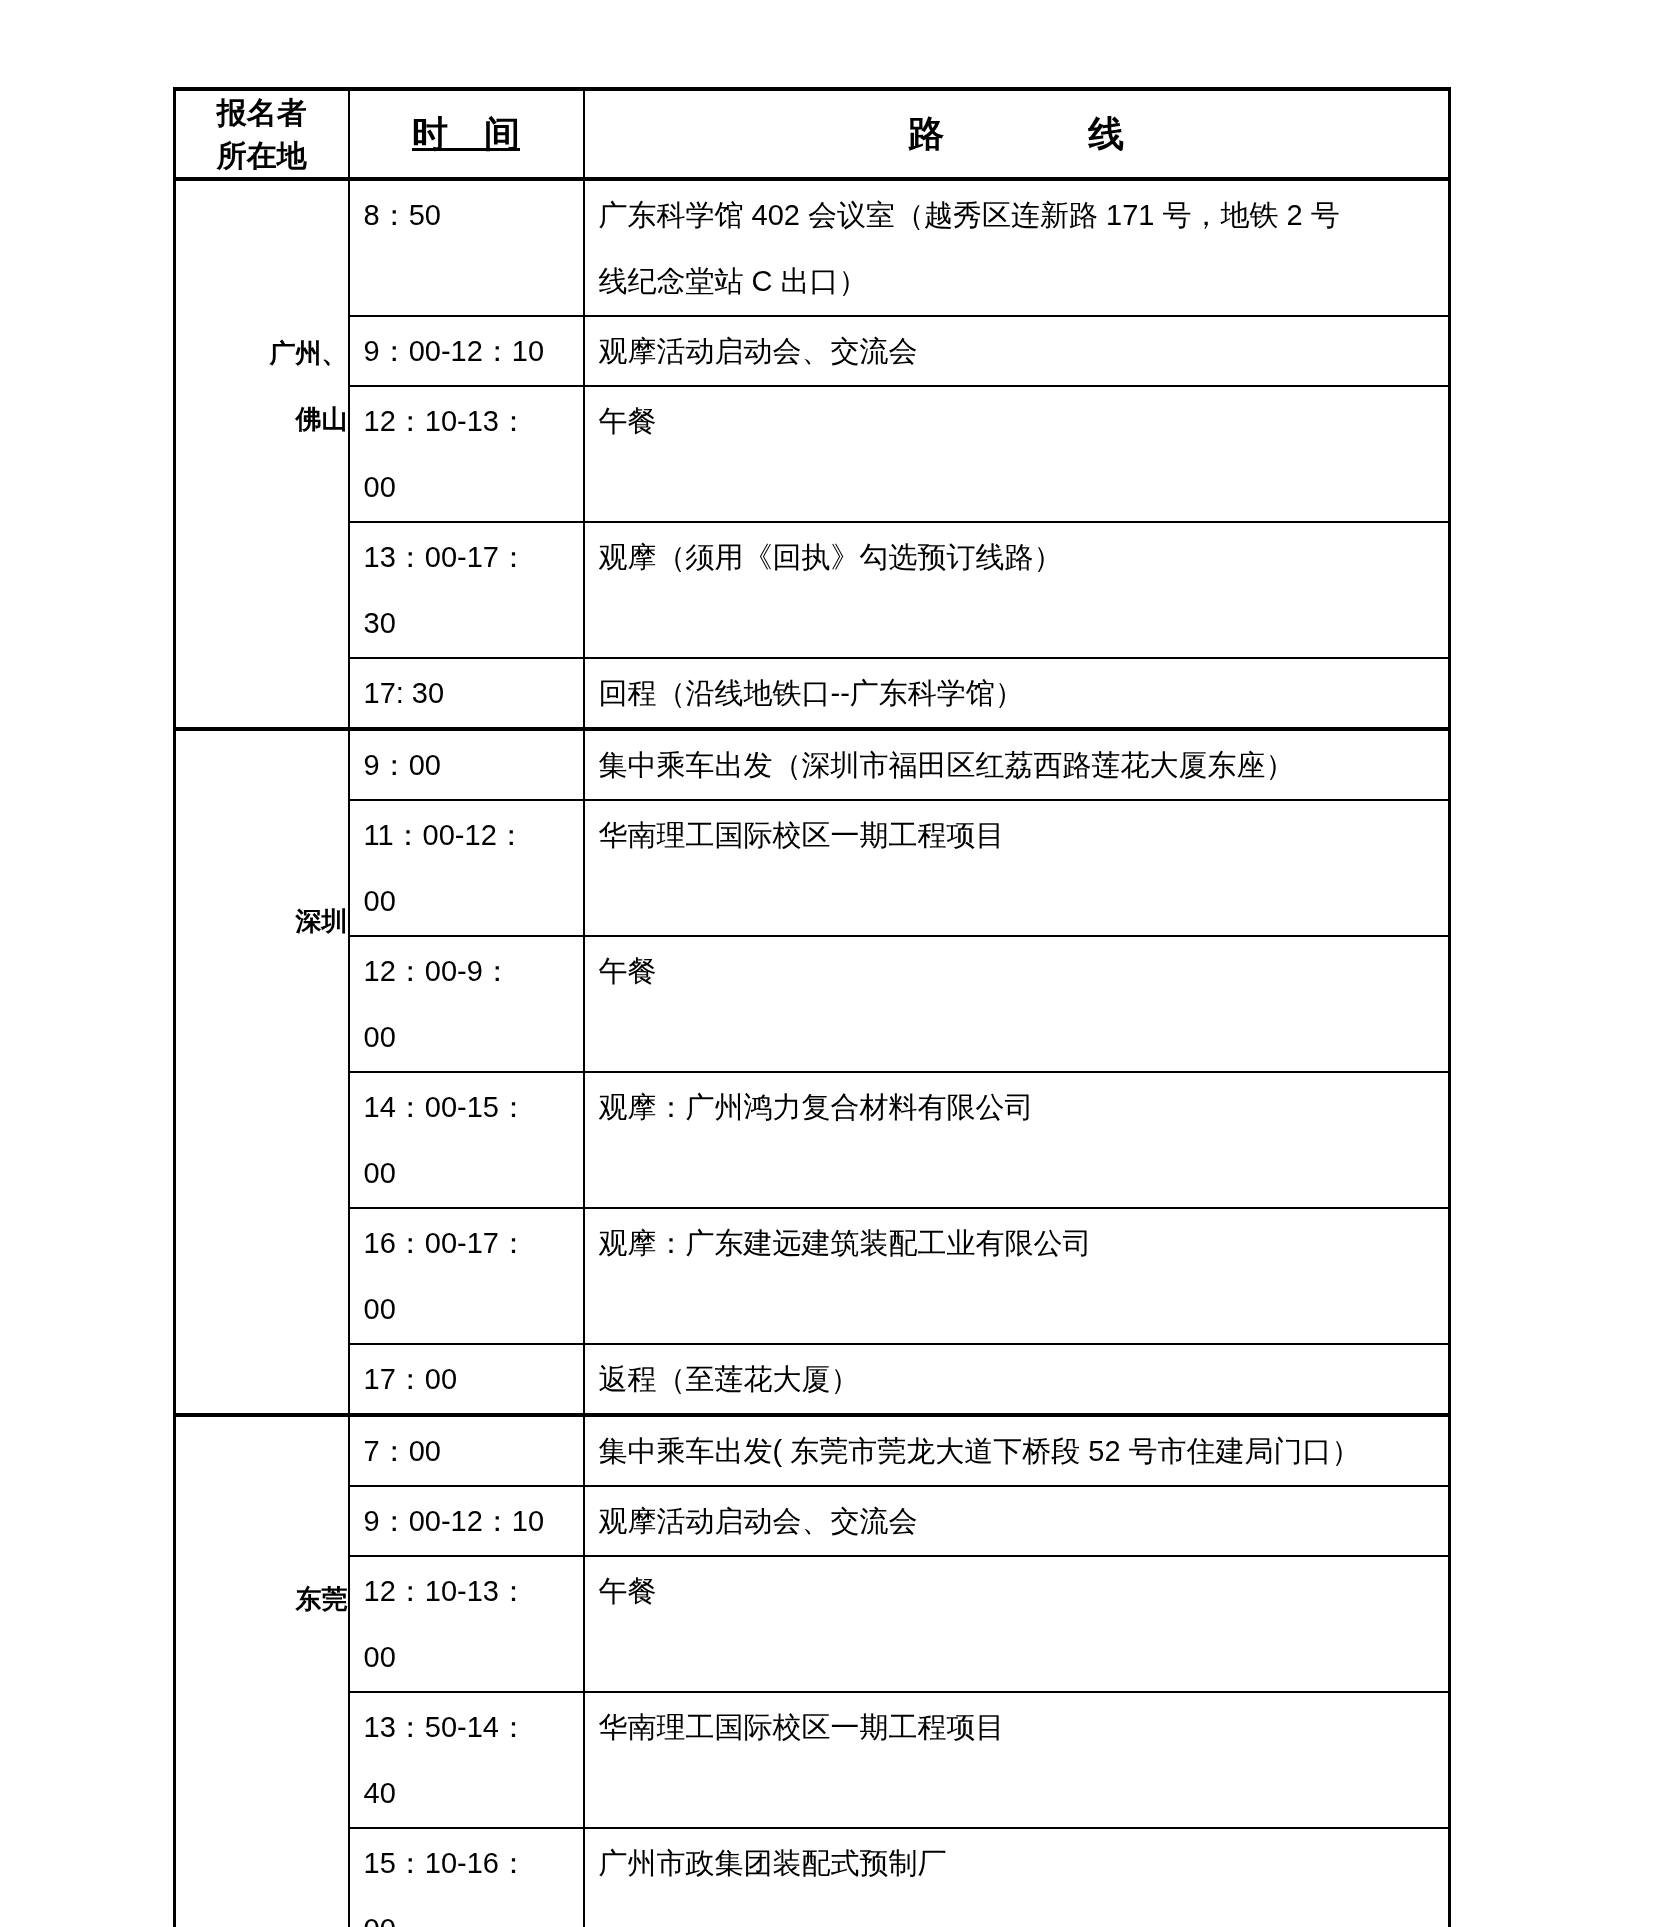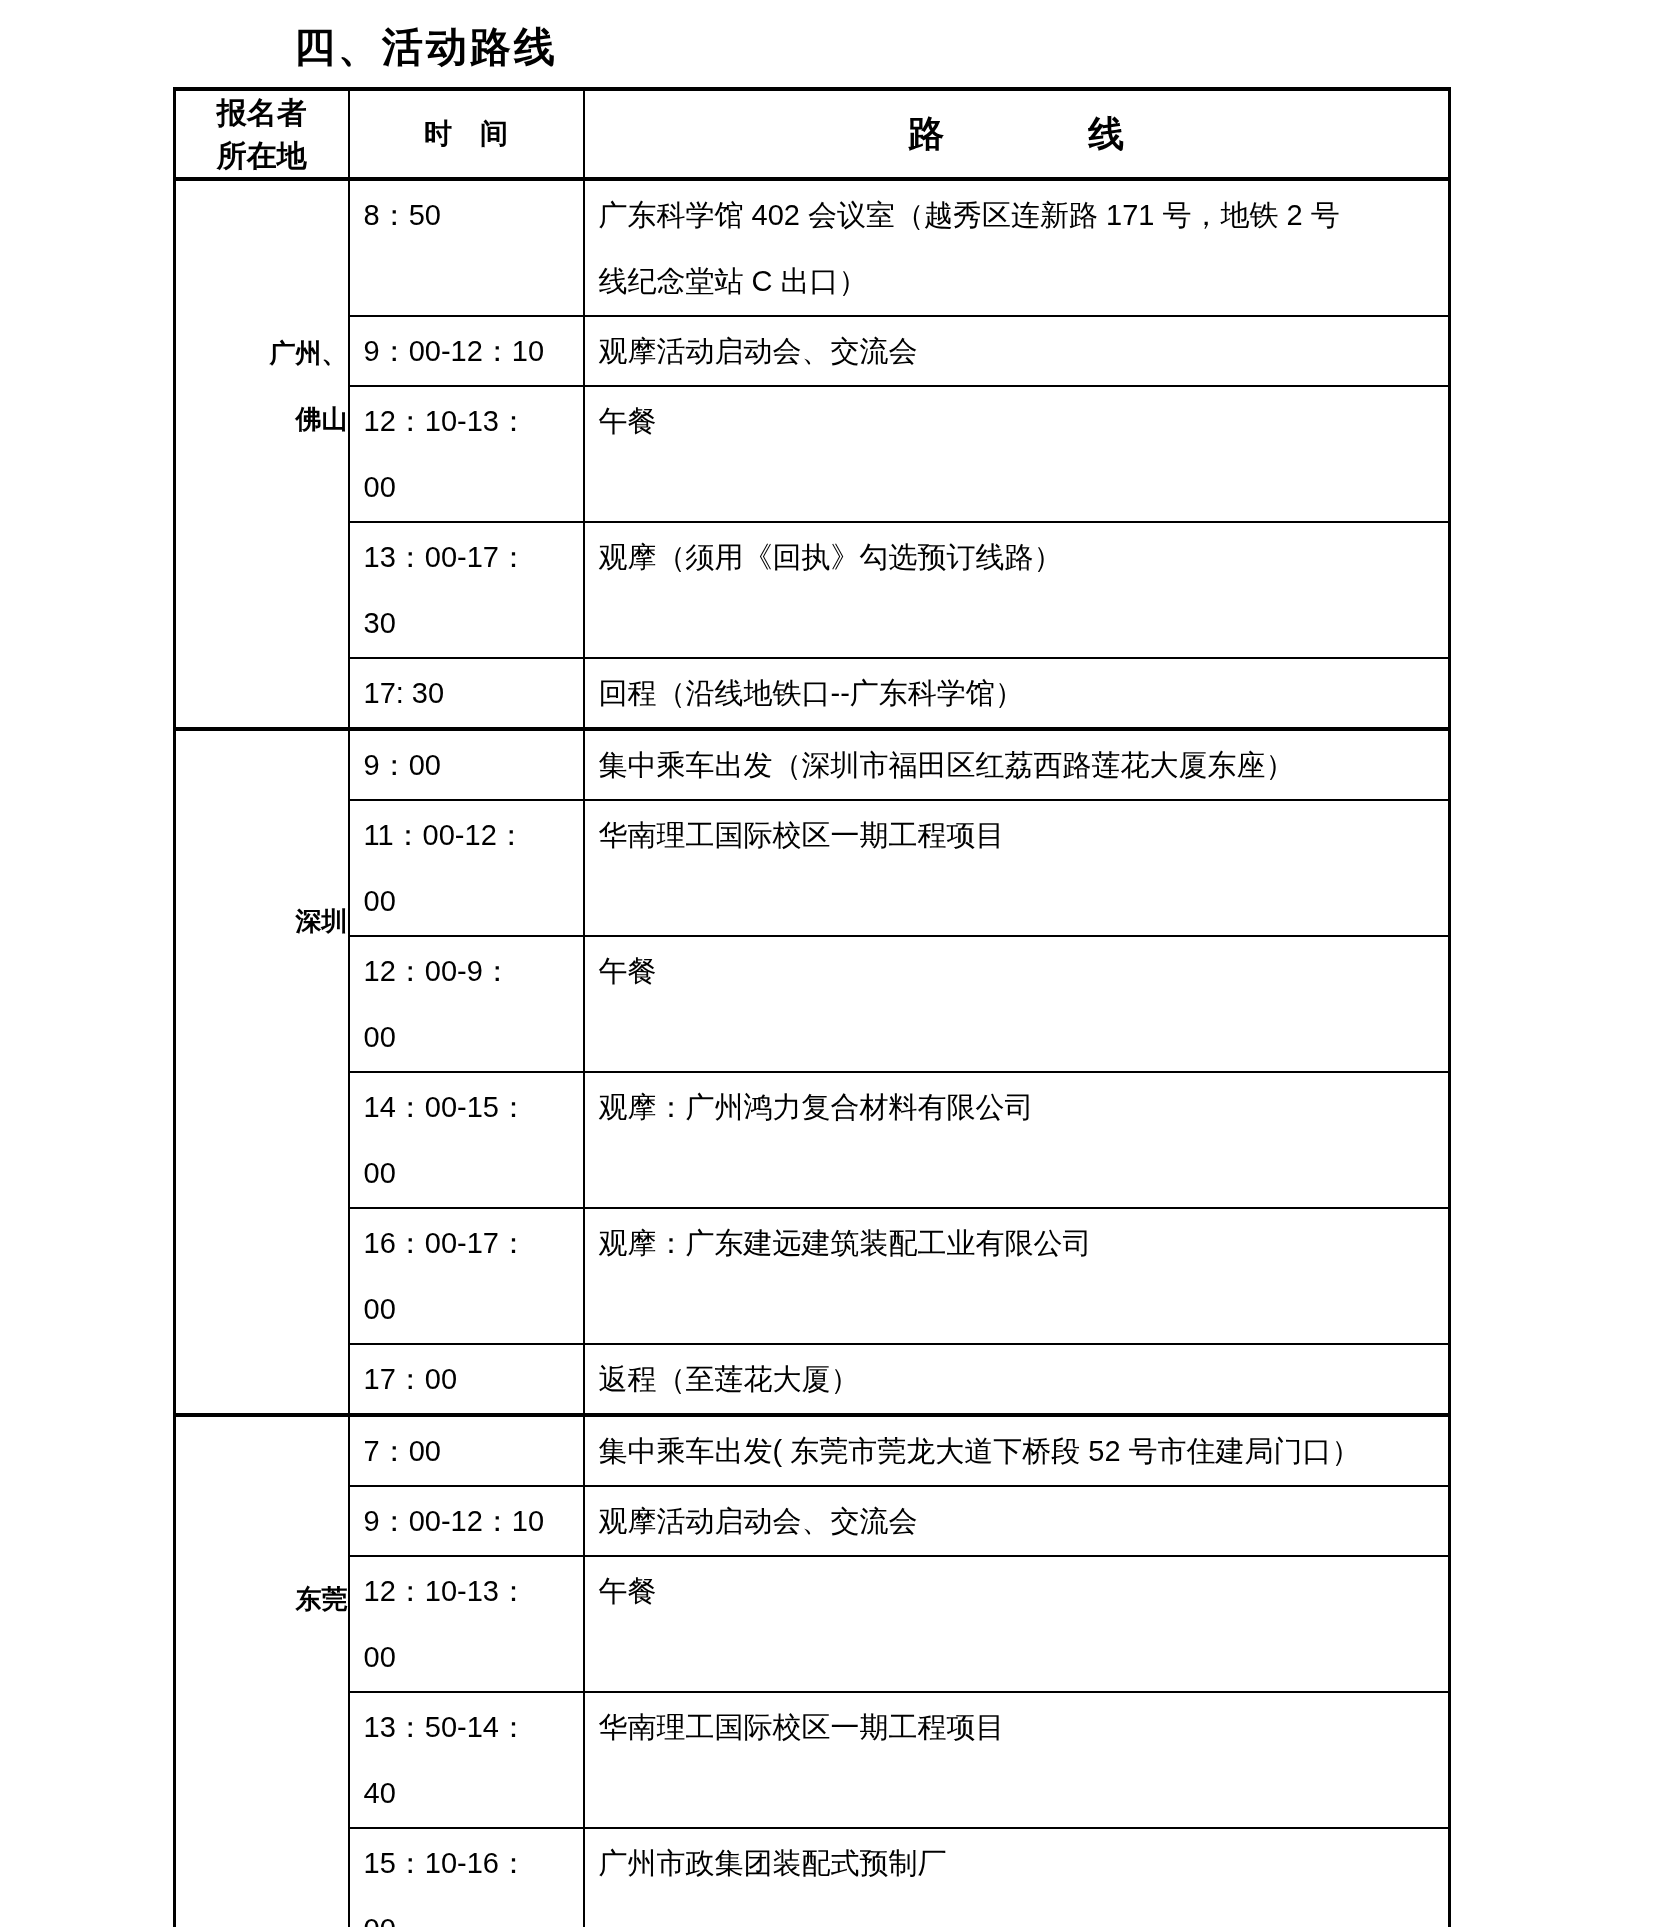--- a/index.html
+++ b/index.html
@@ -46,21 +46,21 @@
   }
   tr.header-row th {
     border-bottom-width: 4px;
     vertical-align: middle;
     text-align: center;
     height: 77px;
     padding: 0;
     font-weight: bold;
   }
   th.h-loc   { font-size: 30px; line-height: 43px; margin-top: 28px; }
-  th.h-time  { font-size: 28px; line-height: 40px; }
+  th.h-time  { font-size: 36px; line-height: 40px; text-decoration: underline; }
   th.h-route { font-size: 36px; line-height: 40px; }
   td.time, td.route {
     vertical-align: top;
     font-size: 29px;
     line-height: 66px;
     padding: 1px 6px 1px 14px;
   }
   td.loc {
     vertical-align: middle;
     text-align: right;
@@ -72,21 +72,20 @@
   td.loc-g1 { padding-bottom: 136px; }
   td.loc-g2 { padding-bottom: 302px; padding-left: 44px; }
   td.loc-g3 { padding-bottom: 182px; }
   tr.group-start td { border-top-width: 4px; margin-left: 42px; }
 </style>
 </head>
 <body>
 
 <div class="page">
 
-  <div class="doc-title">四、活动路线</div>
 
   <table class="route-table">
     <colgroup>
         <col class="c1">
         <col class="c2">
         <col class="c3">
       </colgroup>
 
     <tbody>
         <tr class="header-row">

